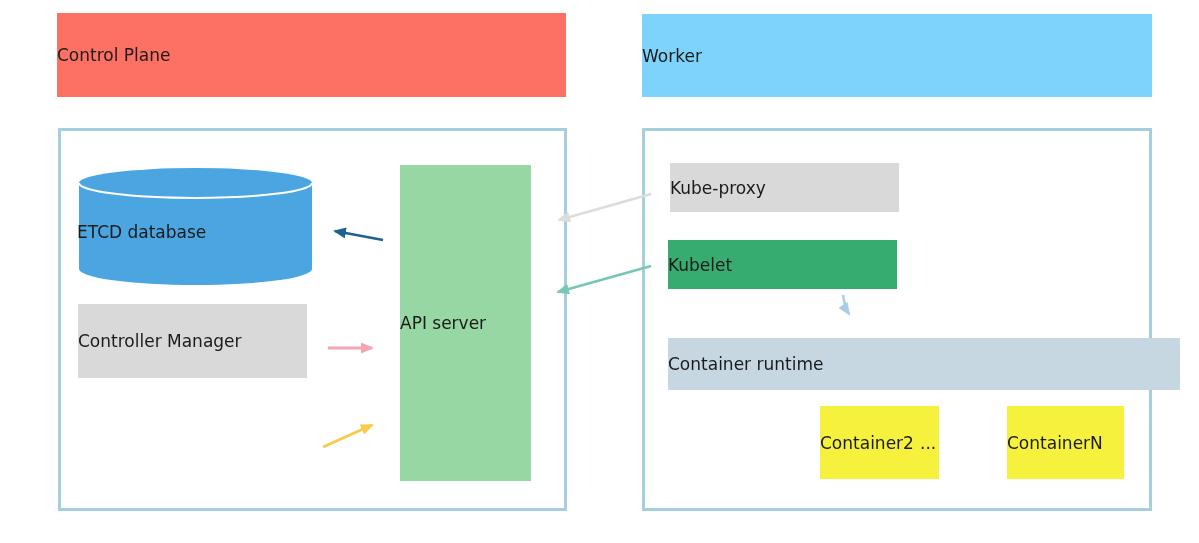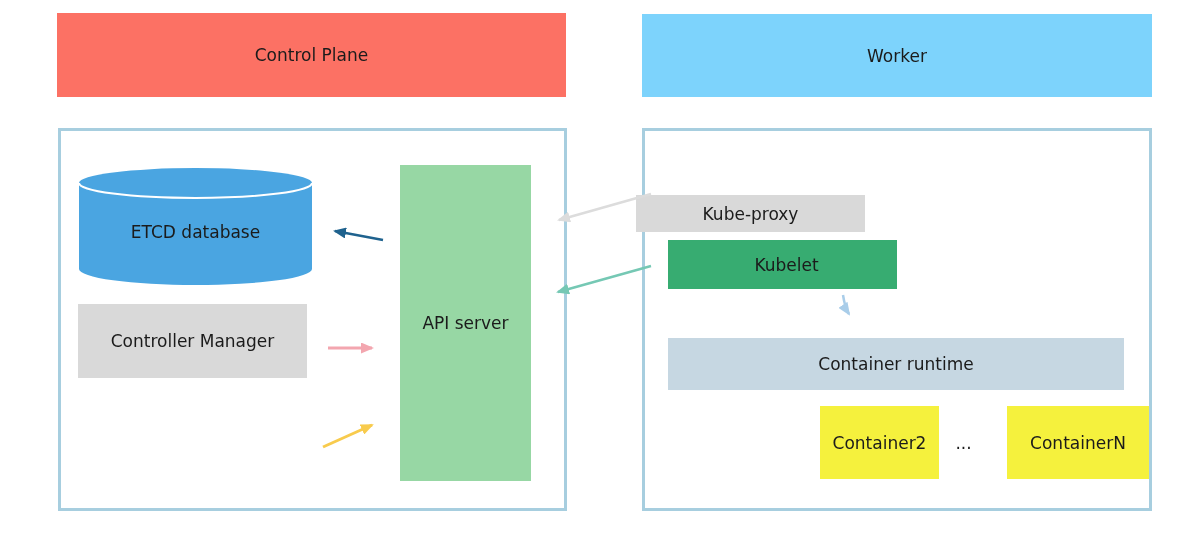--- a/index.html
+++ b/index.html
@@ -13,21 +13,21 @@
     height: 543px;
     background: #ffffff;
     font-family: "DejaVu Sans", "Liberation Sans", sans-serif;
     color: #1b1b1b;
     overflow: hidden;
   }
   .node {
     position: absolute;
     display: flex;
     align-items: center;
-    justify-content: center;
+    justify-content: flex-start;
     font-size: 17px;
     box-sizing: border-box;
     text-align: center;
   }
   .banner-cp       { left: 57px;  top: 13px;  width: 509px; height: 84px; background: #FC7164; }
   .banner-worker   { left: 642px; top: 14px;  width: 510px; height: 83px; background: #7dd3fc; }
 
   .frame {
     position: absolute;
     border: 3px solid #A7CEDF;
@@ -37,27 +37,27 @@
   .frame-cp        { left: 58px;  top: 128px; width: 509px; height: 383px; }
   .frame-worker    { left: 642px; top: 128px; width: 510px; height: 383px; }
 
   .etcd-svg        { position: absolute; left: 77px;  top: 166px; width: 237px; height: 122px; }
   .etcd-label      { left: 77px;  top: 166px; width: 237px; height: 122px; padding-top: 10px; }
 
   .controller-mgr  { left: 78px;  top: 304px; width: 229px; height: 74px;  background: #D9D9D9; }
   .scheduler       { left: 78px;  top: 406px; width: 229px; height: 72px;  background: #F6C94F; }
   .api-server      { left: 400px; top: 165px; width: 131px; height: 316px; background: #97D7A4; }
 
-  .kube-proxy      { left: 636px; top: 163px; width: 229px; height: 37px;  background: #D9D9D9; margin-top: 32px; }
-  .kubelet         { left: 668px; top: 240px; width: 229px; height: 49px;  background: #37AC71; padding-left: 8px; }
-  .container-rt    { left: 668px; top: 338px; width: 456px; height: 52px;  background: #C6D7E2; }
+  .kube-proxy      { left: 670px; top: 163px; width: 229px; height: 49px;  background: #D9D9D9; }
+  .kubelet         { left: 668px; top: 240px; width: 229px; height: 49px;  background: #37AC71; }
+  .container-rt    { left: 668px; top: 338px; width: 512px; height: 52px;  background: #C6D7E2; }
   .container-1     { left: 667px; top: 406px; width: 118px; height: 73px;  background: #F5F13D; }
   .container-2     { left: 820px; top: 406px; width: 119px; height: 73px;  background: #F5F13D; }
   .containers-dots { left: 920px; top: 406px; width: 87px;  height: 73px;  background: transparent; }
-  .container-n     { left: 1007px;top: 406px; width: 142px; height: 73px;  background: #F5F13D; }
+  .container-n     { left: 1007px;top: 406px; width: 117px; height: 73px;  background: #F5F13D; }
 
   .overlay {
     position: absolute;
     left: 0;
     top: 0;
     pointer-events: none;
   }
 </style>
 </head>
 <body>

